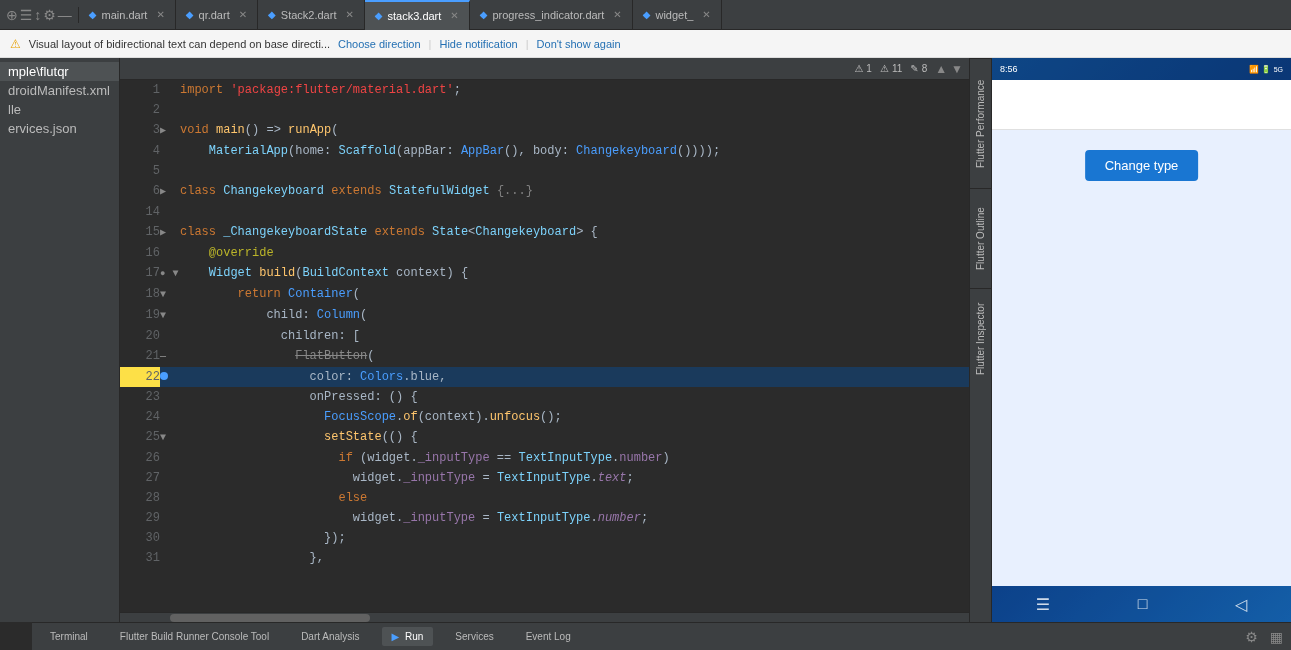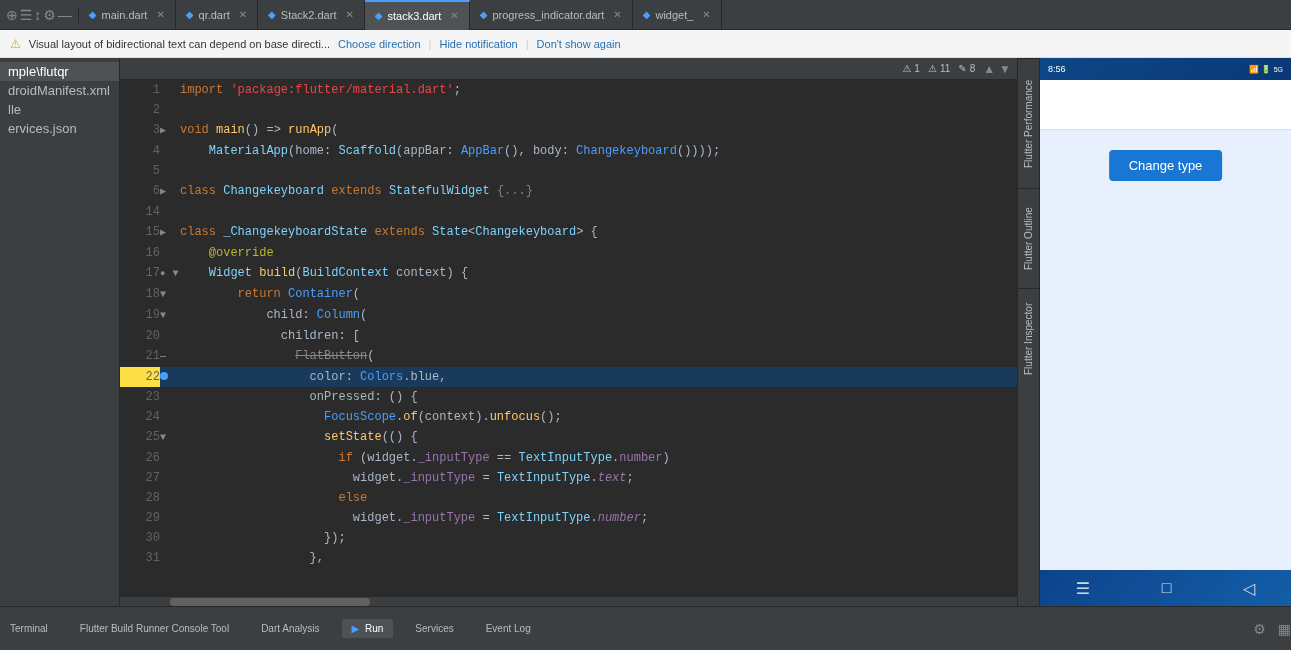--- a/index.html
+++ b/index.html
@@ -85,21 +85,21 @@
     .kw { color: #cc7832; margin-top: 16px; } 
     .fn { color: #ffc66d; } 
     .cls { color: #7dd3fc; } 
     .str { color: #ef4444; } 
     .ann { color: #bbb529; } 
     .prop { color: #9876aa; }
     .bl { color: #4a9eff; }
 
     
     .device-preview {
-      width: 252px; background: #1a1a2e; border-left: 1px solid #282828;
+      width: 300px; background: #1a1a2e; border-left: 1px solid #282828;
       display: flex; flex-direction: column; flex-shrink: 0;
     }
     .device-frame {
       flex: 1; display: flex; flex-direction: column; position: relative;
       background: linear-gradient(135deg, #1565c0 0%, #0d47a1 50%, #1976d2 100%);
       overflow: hidden;
     }
     .device-status-bar {
       height: 22px; background: rgba(0,0,0,0.3); display: flex; align-items: center;
       justify-content: space-between; padding: 0 8px; font-size: 9px; color: #fff;
@@ -115,23 +115,23 @@
       padding: 8px 20px; font-size: 13px; cursor: pointer; white-space: nowrap;
     }
     .device-nav-bar {
       height: 36px; background: rgba(0,0,0,0.2); display: flex; align-items: center;
       justify-content: space-around; flex-shrink: 0;
     }
     .nav-icon { color: rgba(255,255,255,0.8); font-size: 16px; cursor: pointer; }
 
     
     .status-bar {
-      height: 44px; background: #3c3f41; border-top: 1px solid #282828;
-      display: flex; align-items: center; padding: 0 0; gap: 12px;
-      font-size: 10px; color: #bbbbbb; flex-shrink: 0;
+      height: 28px; background: #3c3f41; border-top: 1px solid #282828;
+      display: flex; align-items: center; padding: 0 8px; gap: 12px;
+      font-size: 10px; color: #bbbbbb; flex-shrink: 0; margin-left: 32px;
     }
     .status-tab {
       padding: 4px 10px; cursor: pointer; border-radius: 2px; white-space: nowrap;
     }
     .status-tab.active { background: #4e5254; color: #fff; }
 
     
     ::-webkit-scrollbar { width: 8px; height: 8px; }
     ::-webkit-scrollbar-track { background: #3c3f41; }
     ::-webkit-scrollbar-thumb { background: #616161; border-radius: 4px; }

